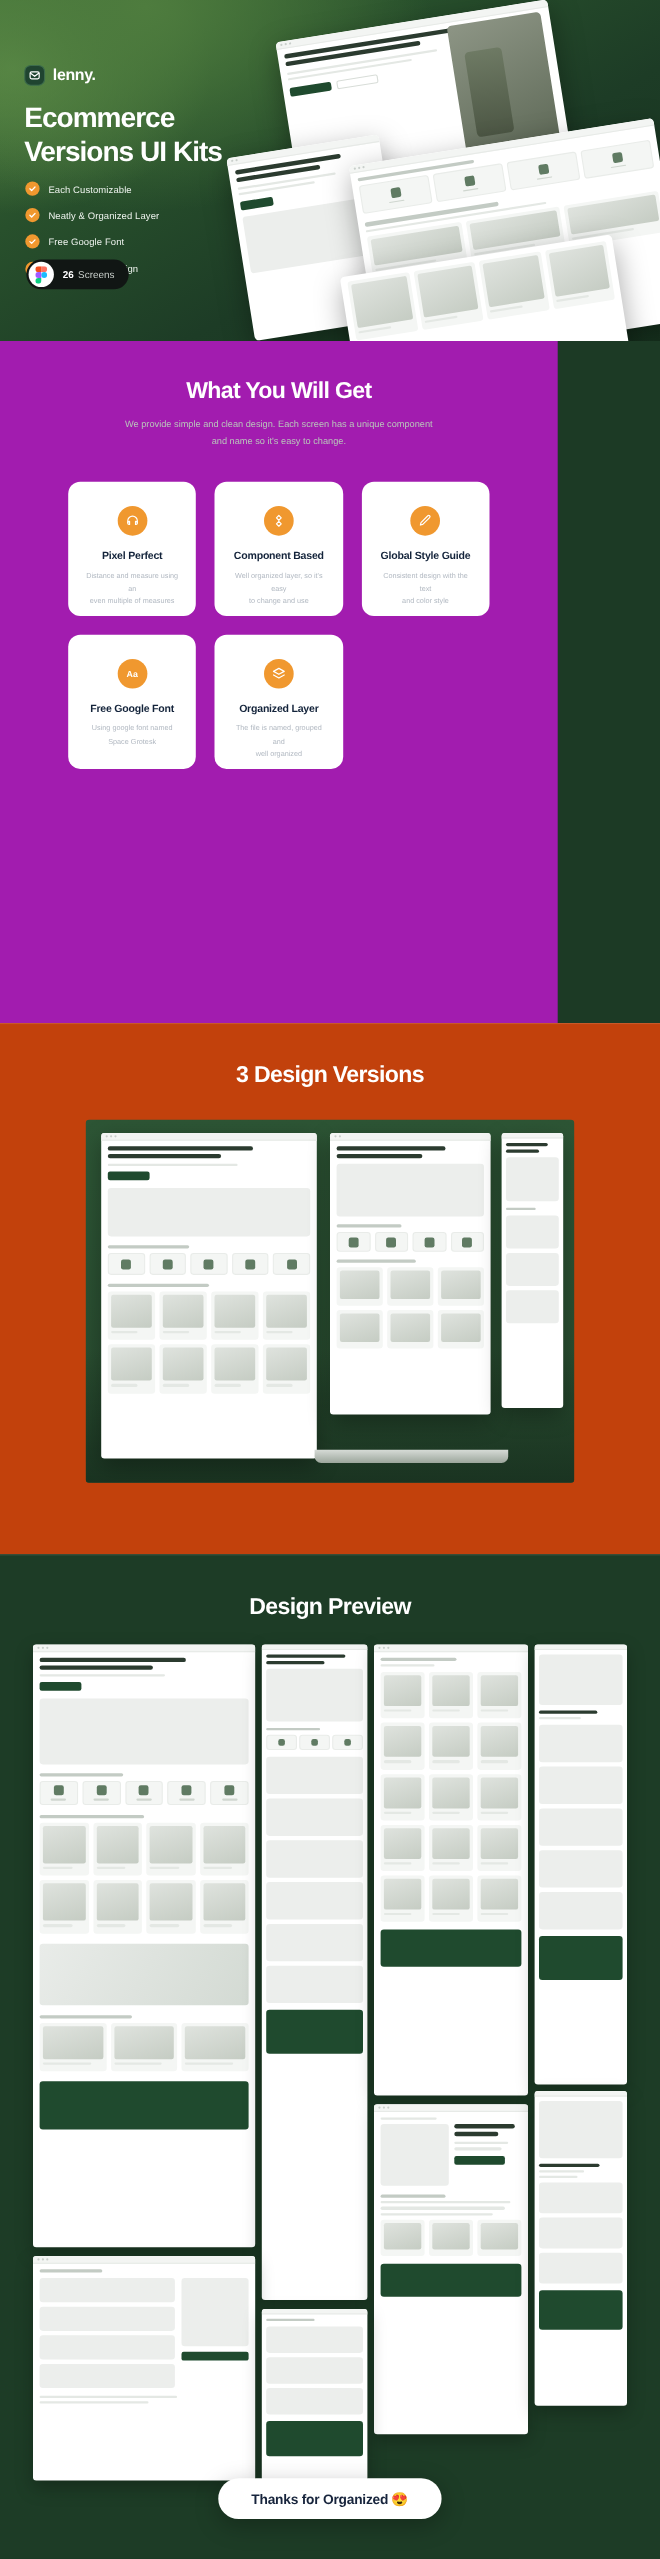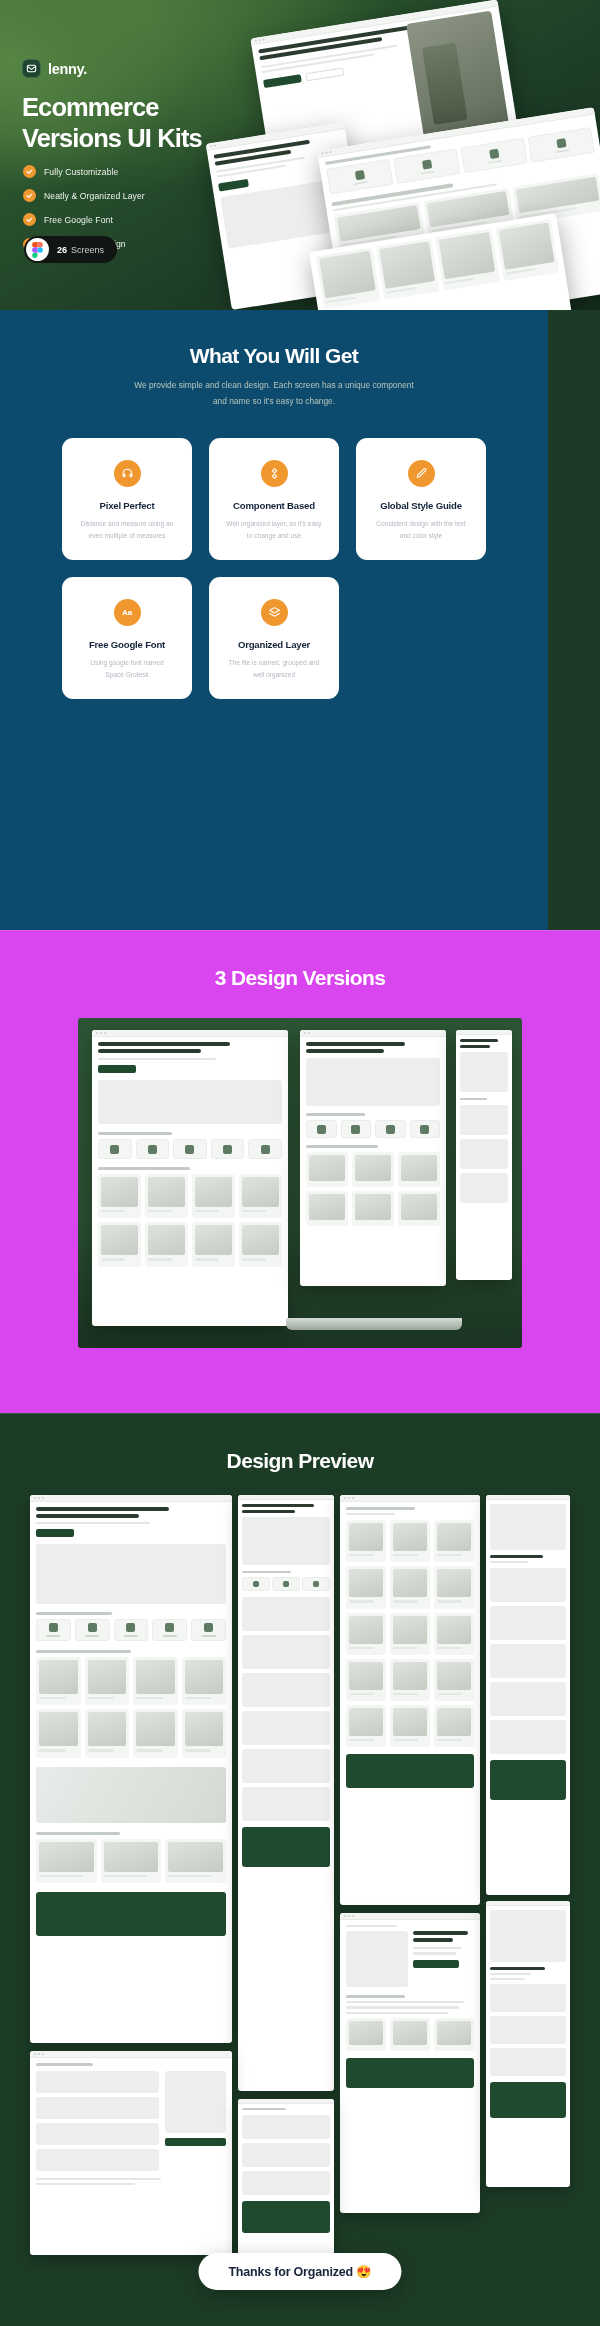--- a/index.html
+++ b/index.html
@@ -87,21 +87,21 @@
   .cat-card { flex:1; height:26px; background:#f4f6f4; border:1px solid #e9ece9; border-radius:3px;
     display:flex; flex-direction:column; align-items:center; justify-content:center; gap:3px; }
   .cat-ic { width:9px; height:9px; border-radius:2px; background:#3b5c3f; opacity:.8; }
   .cat-lb { width:14px; height:1.6px; border-radius:2px; background:#cfd6cf; }
 
   .prod-row { display:flex; gap:4px; margin-top:4px; }
   .prod-card { flex:1; background:#f4f6f4; border-radius:3px; padding:3px; }
   .prod-img { height:24px; border-radius:2px; background:linear-gradient(160deg,#dfe3de,#c5ccc3); margin-bottom:3px; }
 
   
-  .sec-get { position:relative; width:548px; height:620px; background:#0c4a6e; padding-top:34px; }
+  .sec-get { position:relative; width:507px; height:620px; background:#a21caf; padding-top:34px; }
   .sec-title { color:#fff; text-align:center; font-size:21px; font-weight:700; letter-spacing:-.6px; }
   .sec-sub { color:#b9c6bb; text-align:center; font-size:8.4px; line-height:1.85; margin-top:10px; white-space:pre-line; }
 
   .card-grid {
     display:grid; grid-template-columns:repeat(3,1fr);
     gap:17px; padding:0 62px; margin-top:29px;
   }
   .gcard {
     background:#fff; border-radius:11px; height:122px;
     display:flex; flex-direction:column; align-items:center;
@@ -110,21 +110,21 @@
   .gicon {
     width:27px; height:27px; border-radius:50%; background:#f0982f;
     display:flex; align-items:center; justify-content:center; margin-bottom:13px;
   }
   .gicon svg { display:block; }
   .gicon-txt { color:#fff; font-size:8px; font-weight:700; }
   .gcard-t { color:#13233a; font-size:9.6px; font-weight:700; letter-spacing:-.2px; margin-bottom:7px; }
   .gcard-d { color:#b2b9c2; font-size:6.6px; line-height:1.75; white-space:pre-line; }
 
   
-  .sec-ver { position:relative; width:600px; height:483px; background:#d946ef; padding-top:36px; }
+  .sec-ver { position:relative; width:600px; height:483px; background:#c2410c; padding-top:36px; }
   .ver-stage {
     position:absolute; left:78px; top:88px; width:444px; height:330px;
     background:linear-gradient(180deg,#2d5535 0%, #27492e 100%);
     border-radius:3px; overflow:hidden;
   }
   .ver-stage:before {
     content:""; position:absolute; left:0; right:0; bottom:0; height:120px;
     background:linear-gradient(180deg,rgba(35,70,44,0) 0%, rgba(24,48,31,.85) 100%);
   }
   .vm { position:absolute; background:#fff; border-radius:3px; box-shadow:0 7px 20px rgba(0,0,0,.3); overflow:hidden; }
@@ -278,21 +278,21 @@
   <h1 class="hero-title">Ecommerce
 Versions UI Kits</h1>
 
   <div class="feat-list">
     <div class="feat-item">
       <span class="feat-check">
         <svg width="7" height="7" viewBox="0 0 24 24" fill="none" stroke="#fff" stroke-width="4" stroke-linecap="round" stroke-linejoin="round">
             <path d="M4 12.5l5.5 5.5L20 7"></path>
           </svg>
       </span>
-      <span class="feat-label">Fully Customizable</span>
+      <span class="feat-label">Each Customizable</span>
     </div>
     <div class="feat-item">
       <span class="feat-check">
         <svg width="7" height="7" viewBox="0 0 24 24" fill="none" stroke="#fff" stroke-width="4" stroke-linecap="round" stroke-linejoin="round">
             <path d="M4 12.5l5.5 5.5L20 7"></path>
           </svg>
       </span>
       <span class="feat-label">Neatly &amp; Organized Layer</span>
     </div>
     <div class="feat-item">

